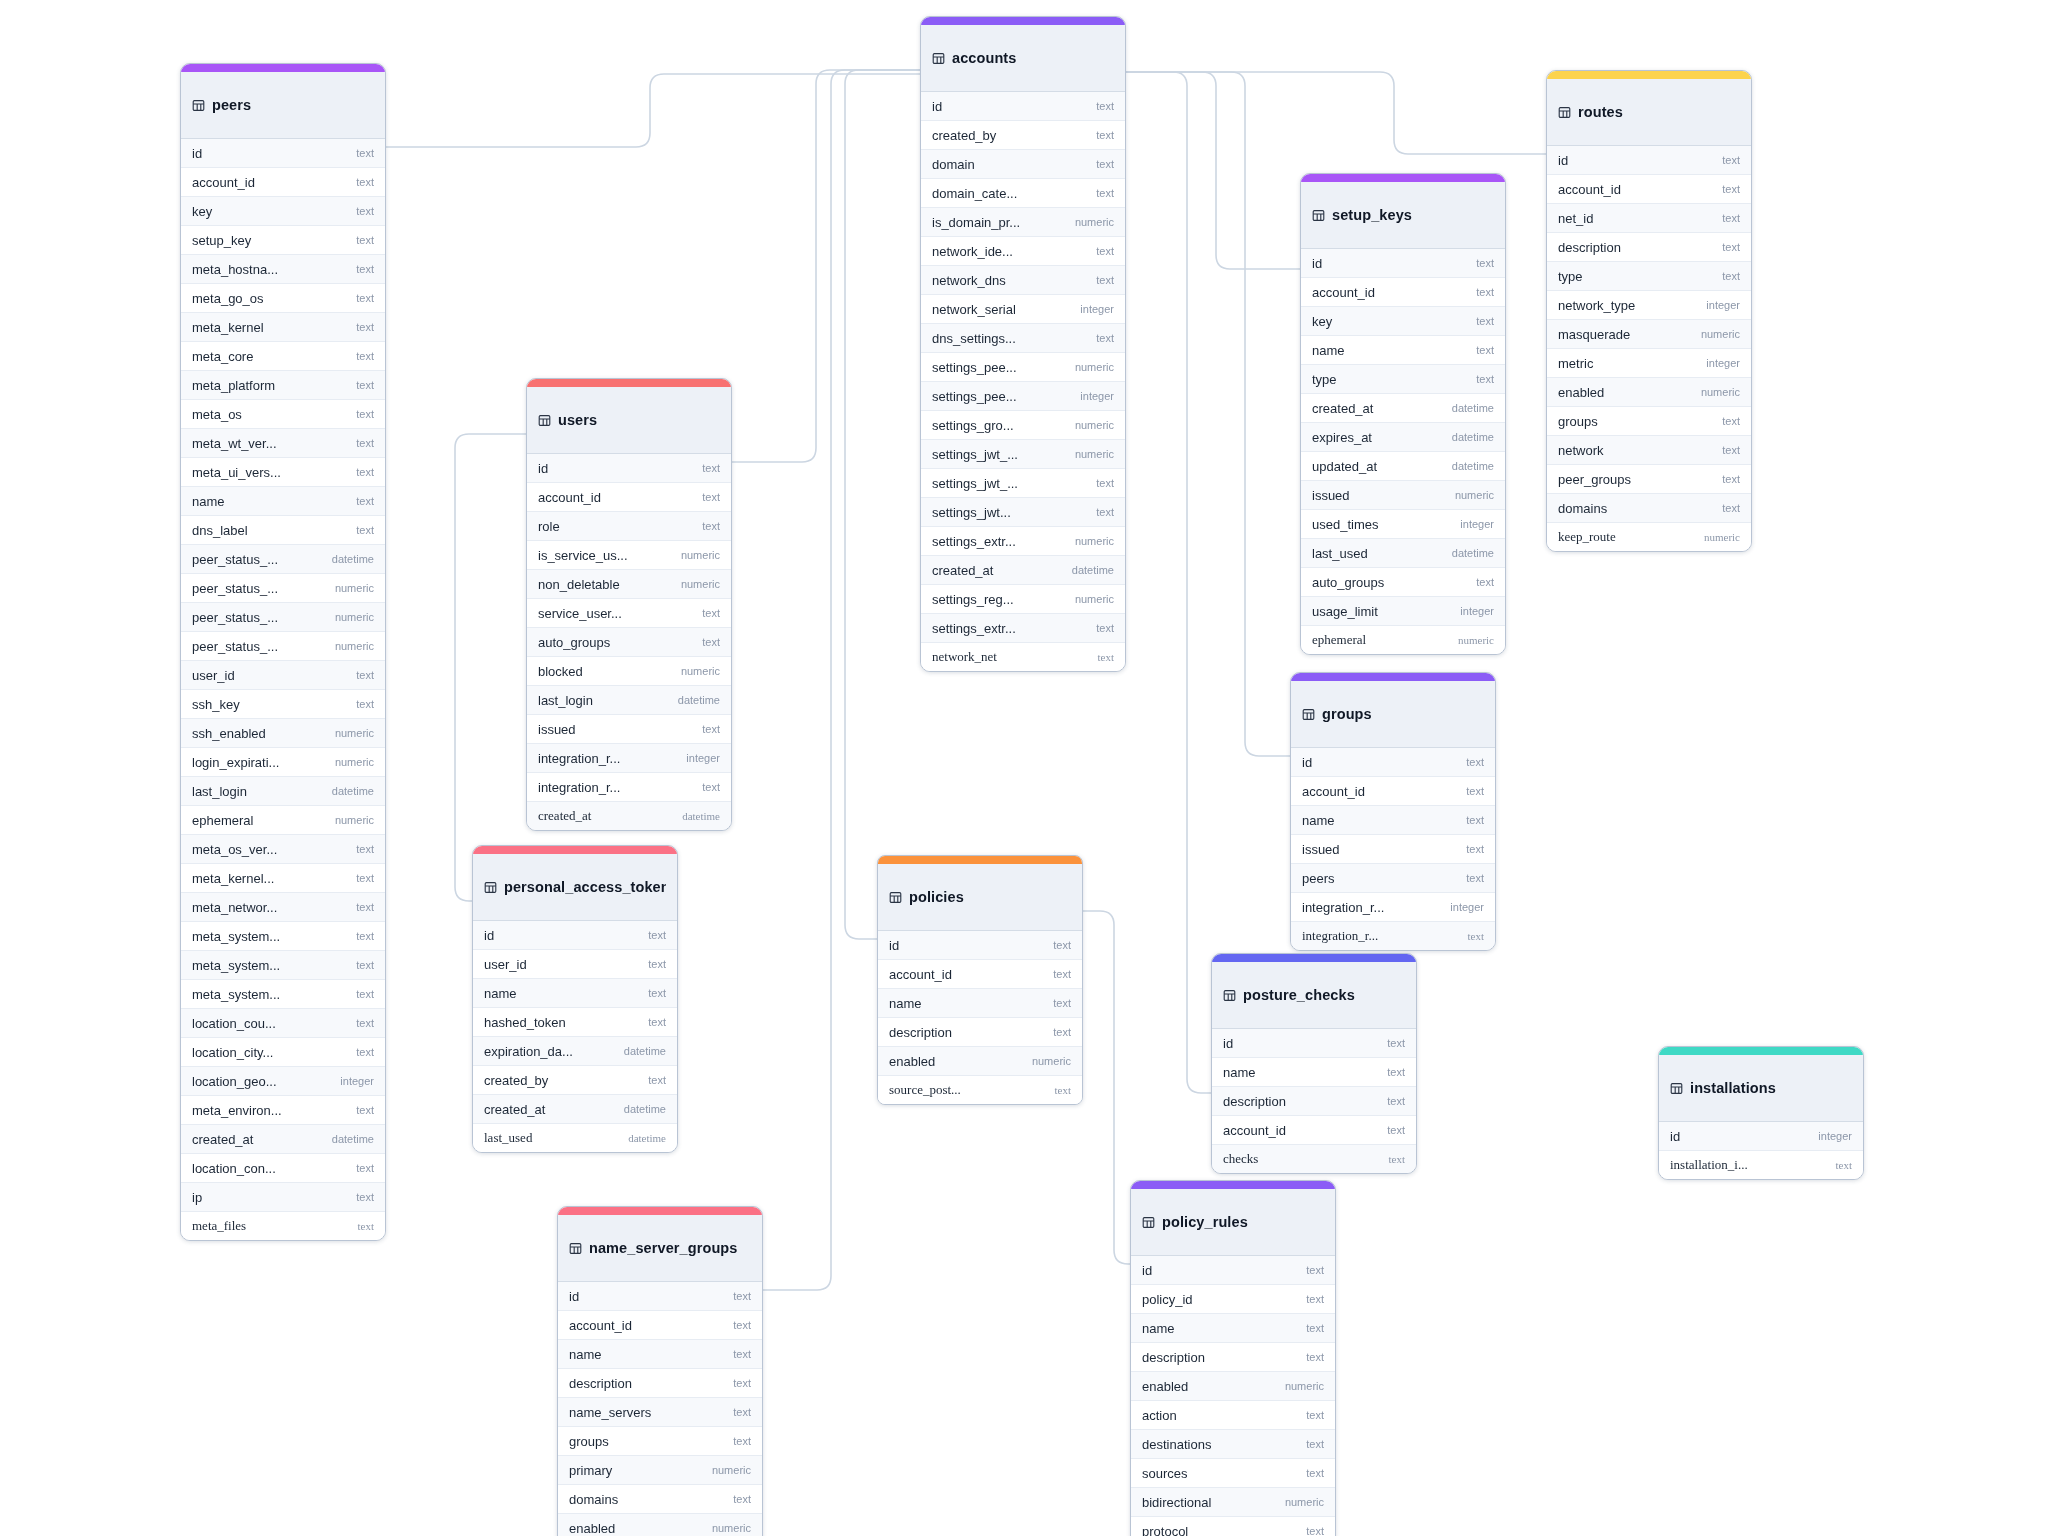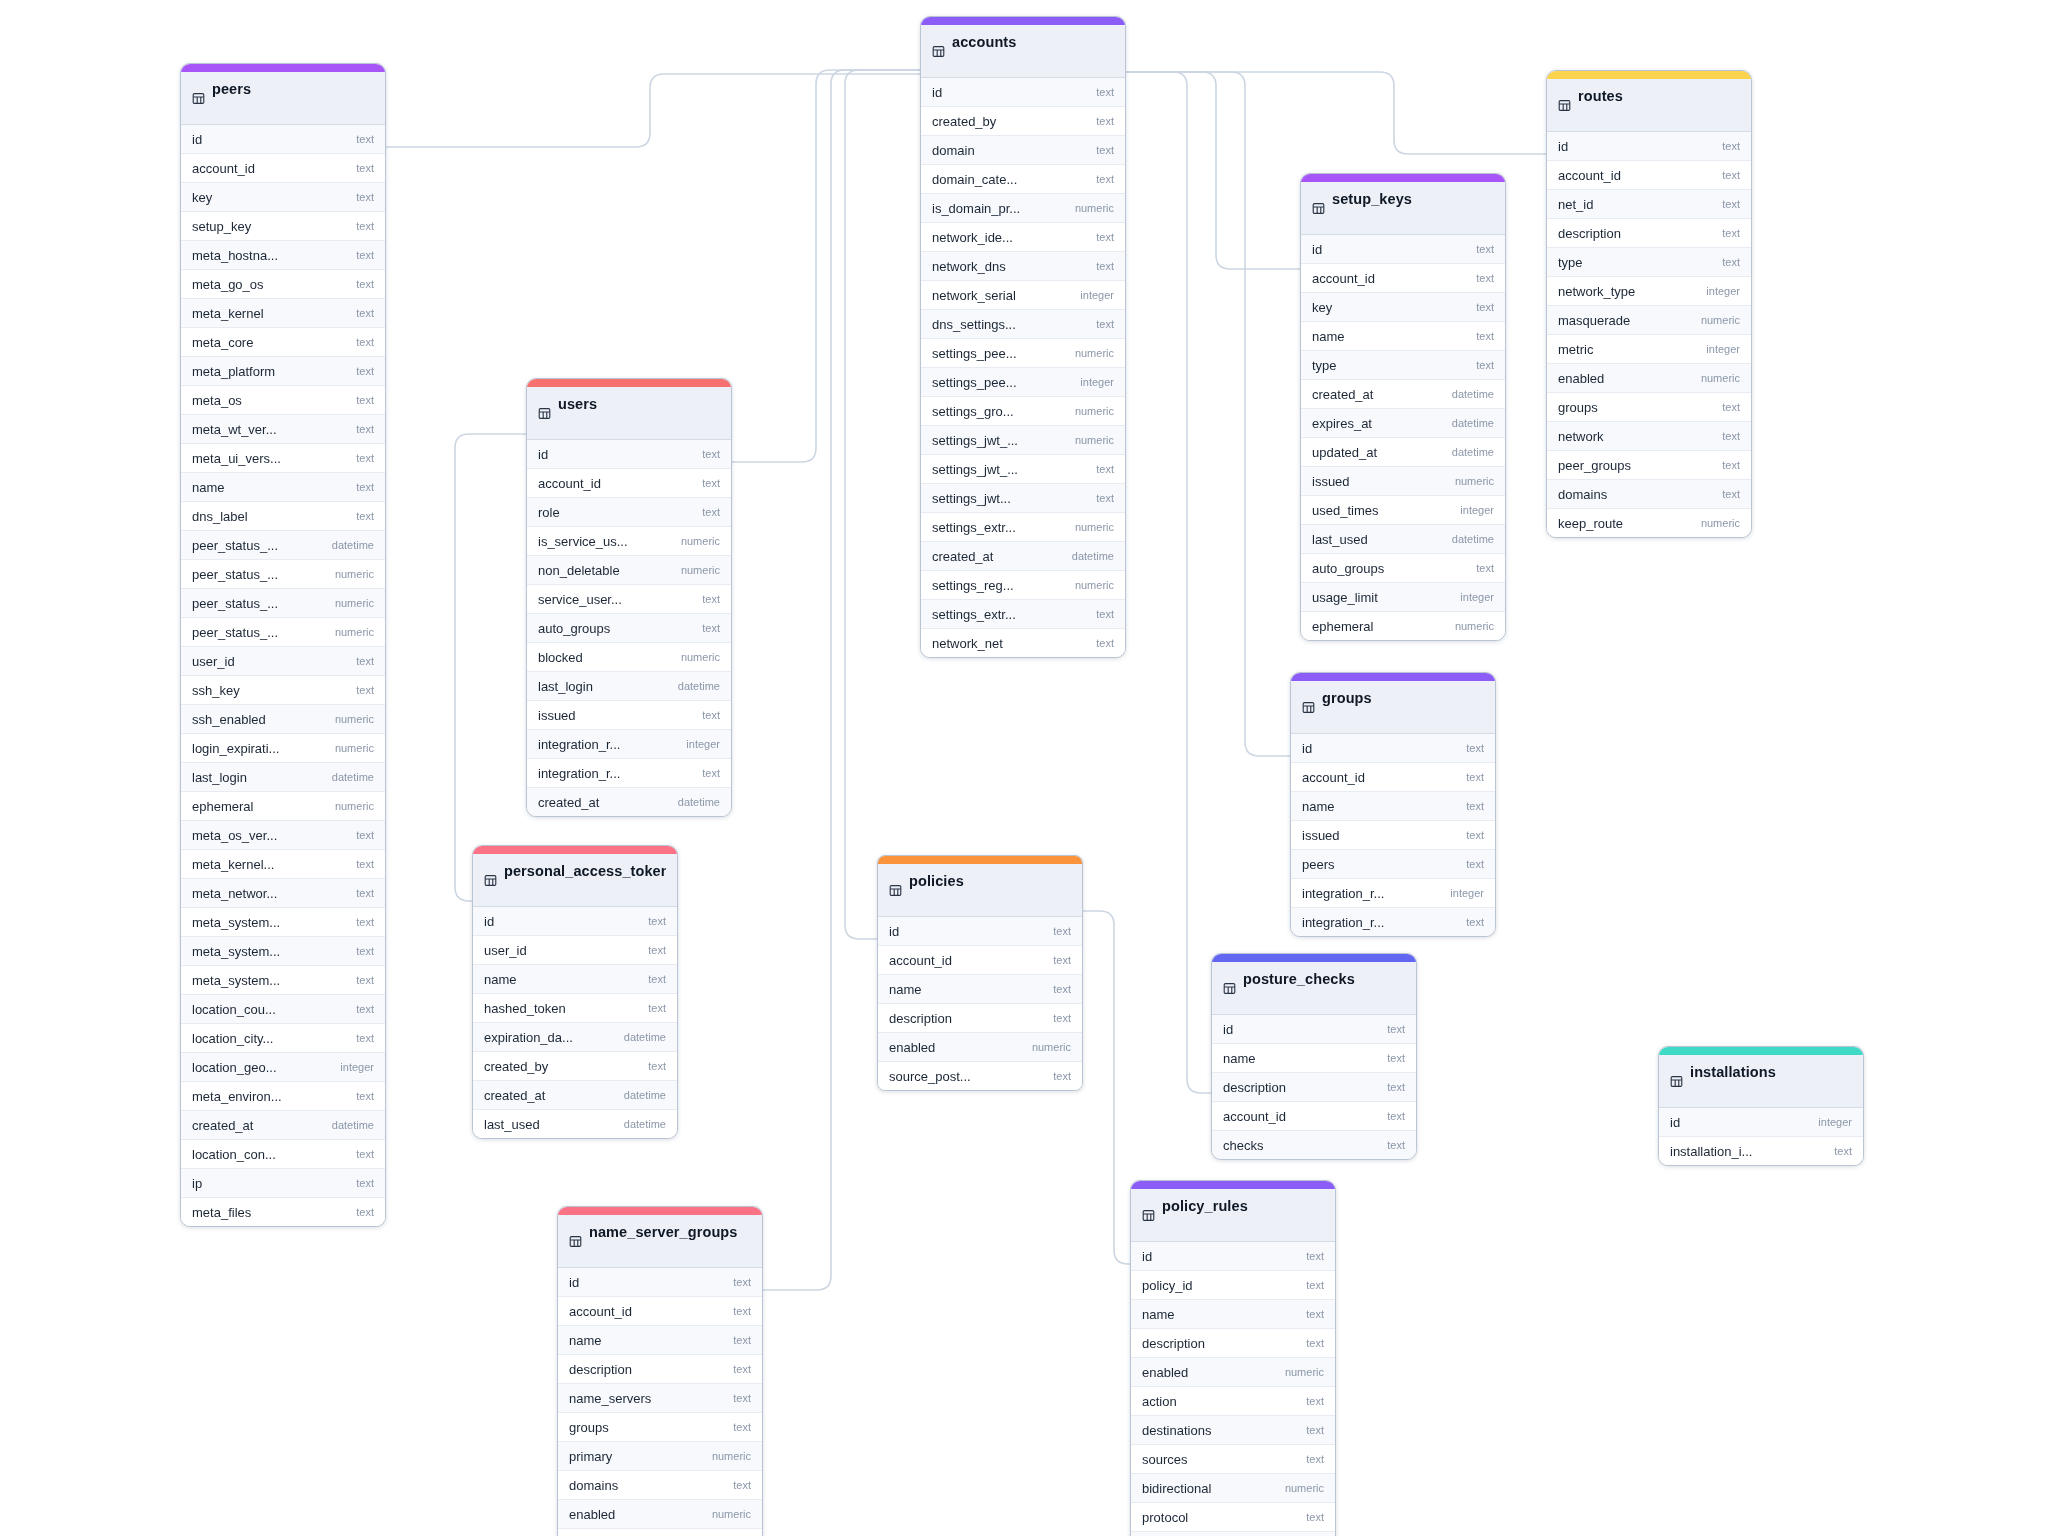--- a/index.html
+++ b/index.html
@@ -10,32 +10,32 @@
   }
   #wires{position:absolute;left:0;top:0;z-index:0;}
   .table-card{
     position:absolute;z-index:1;width:204px;background:#ffffff;
     border:1px solid #b9c4d4;border-radius:10px;
     box-shadow:0 1px 4px rgba(45,65,95,.18);
     overflow:hidden;
   }
   .top-bar{height:8px;width:100%;}
   .t-header{
-    height:34px;display:flex;gap:7px;padding:9px 11px;
+    height:34px;display:flex;align-items:center;gap:7px;padding:16px 11px;
     background:#edf1f7;border-bottom:1px solid #d4dce6;
   }
   .t-name{font-size:14.5px;font-weight:bold;color:#101826;letter-spacing:.1px;
     white-space:nowrap;overflow:hidden;}
   .t-icon{display:flex;align-items:center;}
   .t-row{
     height:28px;display:flex;align-items:center;justify-content:space-between;
     padding:0 11px;border-bottom:1px solid #e7ecf3;background:#ffffff;
   }
   .t-row:nth-child(odd){background:#f7f9fc;}
-  .t-row:last-child{border-bottom:none;}
+  .t-row:last-child{border-bottom:none;font-family:Liberation Serif, serif;}
   .f-name{font-size:13px;color:#1c2736;white-space:nowrap;}
   .f-type{font-size:11px;color:#8c97a9;white-space:nowrap;margin-left:8px;}
 </style>
 </head>
 <body>
 
 <svg id="wires" width="2048" height="1536">
   <g fill="none" stroke="#ccd6e2" stroke-width="1.6">
     <path d="M384,147 H636 Q650,147 650,133 V88 Q650,74 664,74 H920"></path>
     <path d="M731,462 H802 Q816,462 816,448 V84 Q816,70 830,70 H920"></path>

